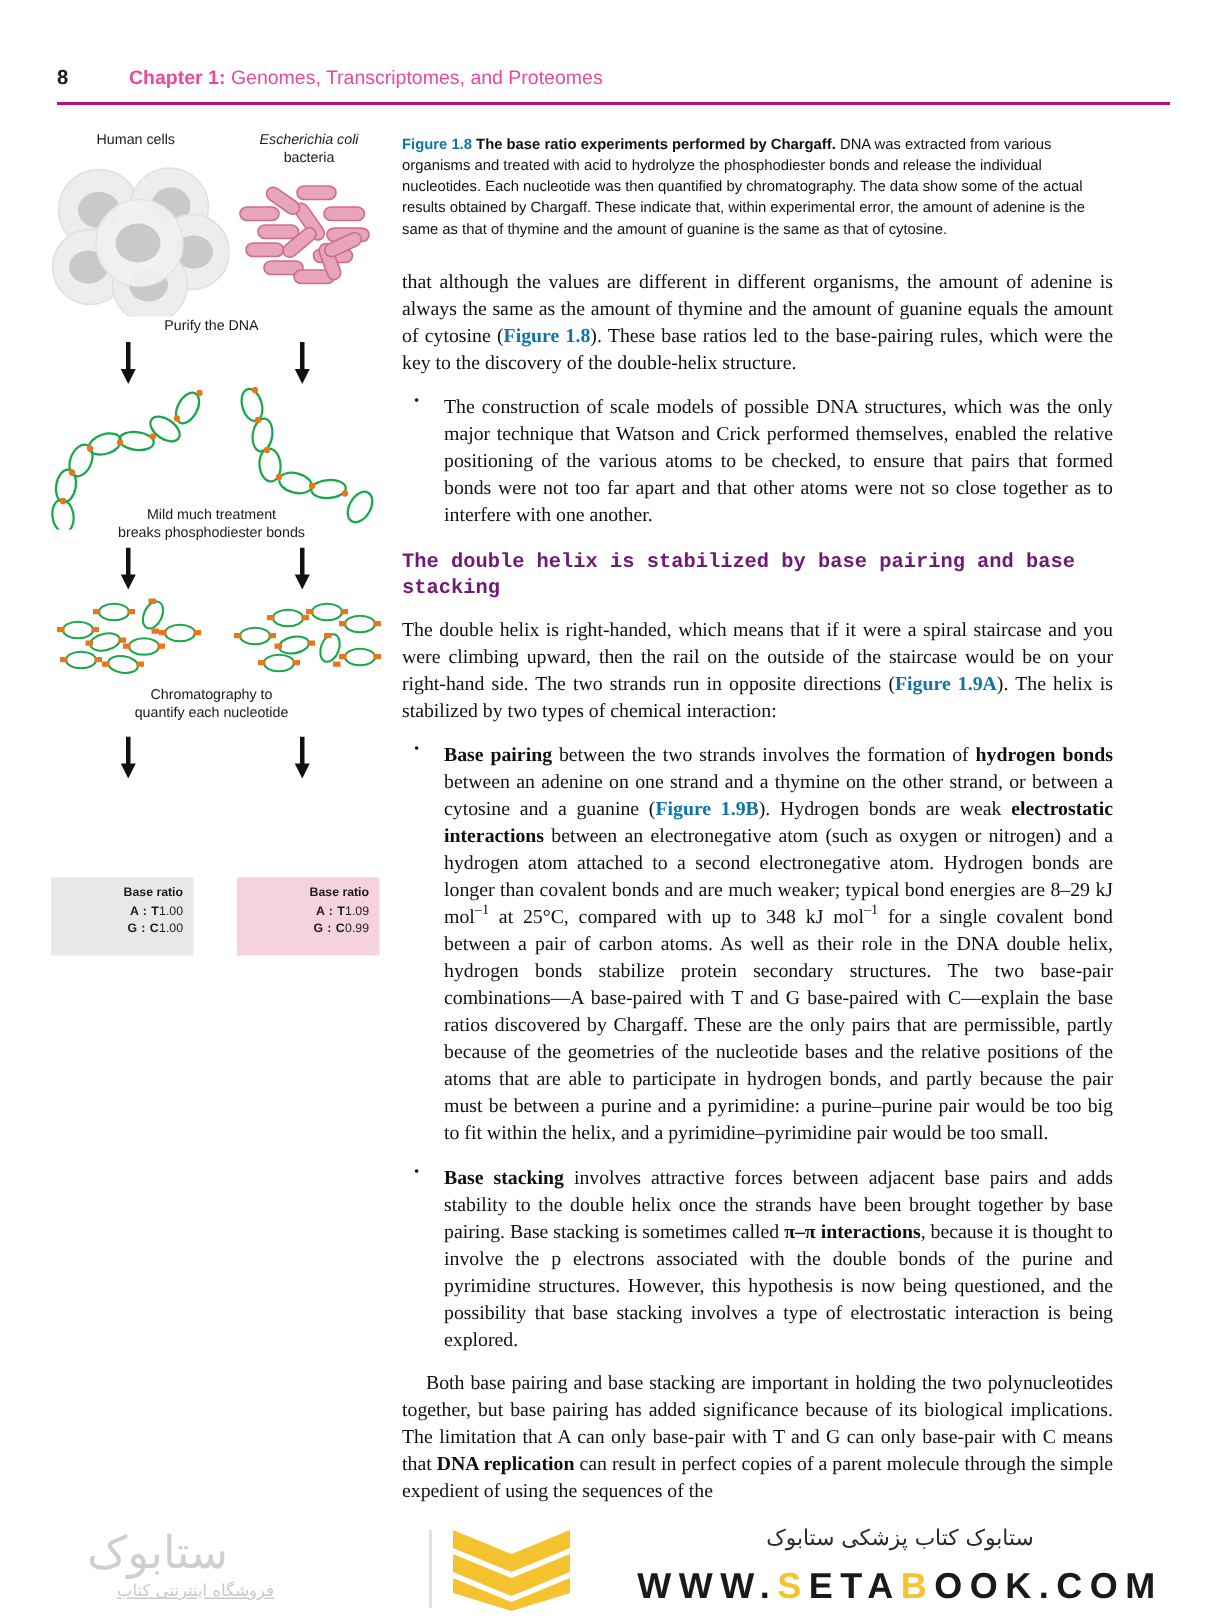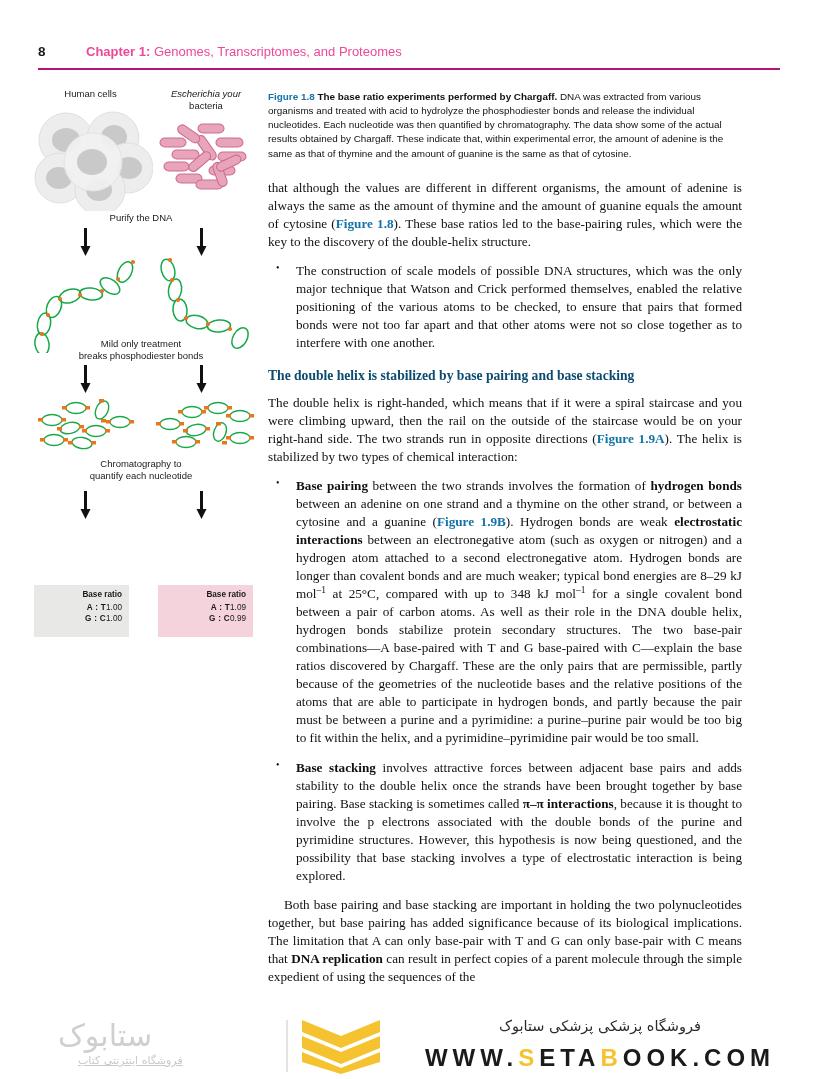--- a/index.html
+++ b/index.html
@@ -165,24 +165,24 @@
   ul.bullets > li::before {
     content: "\2022";
     position: absolute;
     left: 8px;
     top: -1px;
     font-size: 10px;
     color: #101010;
   }
 
   h2.section-head {
-    font-family: Liberation Serif, serif;
+    font-family: Liberation Mono, monospace;
     font-size: 13.6px;
     font-weight: bold;
-    color: #0c4a6e;
+    color: #701a75;
     margin: 16px 0 9px 0;
     line-height: 1.25;
   }
 
   
   #footer {
     position: absolute;
     left: 0;
     top: 1008px;
     width: 817px;
@@ -259,21 +259,21 @@
     <span id="folio">8</span>
     <span id="chapter-label"><span class="bold">Chapter 1:</span>&nbsp;<span>Genomes, Transcriptomes, and Proteomes</span></span>
   </div>
   <div id="header-rule"></div>
 </div>
 
 <div id="figure-column">
 
   <div class="fig-label" style="position:absolute; left:10px; top:0; width:105px;">Human cells</div>
   <div style="position:absolute; left:128px; top:0; width:100px;">
-    <div class="fig-label italic">Escherichia your</div>
+    <div class="fig-label italic">Escherichia coli</div>
     <div class="fig-label">bacteria</div>
   </div>
 
   <svg class="cell-cluster" style="left:0px; top:18px;" width="125" height="105" viewBox="0 0 125 105">
     <g>
       <circle cx="38" cy="34" r="27" fill="#ededed" stroke="#e0e0e0" stroke-width="1"></circle>
       <ellipse cx="38" cy="34" rx="14" ry="12" fill="#c9c9c9"></ellipse>
       <circle cx="85" cy="32" r="26" fill="#ededed" stroke="#e0e0e0" stroke-width="1"></circle>
       <ellipse cx="86" cy="31" rx="13" ry="12" fill="#c9c9c9"></ellipse>
       <circle cx="100" cy="62" r="25" fill="#ededed" stroke="#e0e0e0" stroke-width="1"></circle>
@@ -361,21 +361,21 @@
       <circle cx="20" cy="2" r="2.1"></circle>
       <circle cx="22" cy="22" r="2.1"></circle>
       <circle cx="28" cy="42" r="2.1"></circle>
       <circle cx="36" cy="60" r="2.1"></circle>
       <circle cx="58" cy="66" r="2.1"></circle>
       <circle cx="80" cy="71" r="2.1"></circle>
     </g>
   </svg>
 
   <div class="stage-caption" style="top:250px;">
-    <span>Mild only treatment</span><br>
+    <span>Mild much treatment</span><br>
     <span>breaks phosphodiester bonds</span>
   </div>
 
   <svg class="arrow-down" style="left:52px; top:277px;" width="11" height="28" viewBox="0 0 11 28">
     <line x1="5.5" y1="0" x2="5.5" y2="20" stroke="#111" stroke-width="3"></line>
     <polygon points="0.5,18 10.5,18 5.5,28" fill="#111"></polygon>
   </svg>
   <svg class="arrow-down" style="left:168px; top:277px;" width="11" height="28" viewBox="0 0 11 28">
     <line x1="5.5" y1="0" x2="5.5" y2="20" stroke="#111" stroke-width="3"></line>
     <polygon points="0.5,18 10.5,18 5.5,28" fill="#111"></polygon>
@@ -513,16 +513,16 @@
     <div id="logo-wordmark">ستابوک</div>
     <div id="logo-sub">فروشگاه اینترنتی کتاب</div>
     <div id="logo-divider"></div>
     <svg id="chevron-mark" width="86" height="56" viewBox="0 0 86 56">
       <polygon points="4,2 43,18 82,2 82,14 43,30 4,14" fill="#f5c230"></polygon>
       <polygon points="4,18 43,34 82,18 82,30 43,46 4,30" fill="#f5c230"></polygon>
       <polygon points="4,34 43,50 82,34 82,44 43,56 4,44" fill="#f5c230"></polygon>
     </svg>
   </div>
   <div id="footer-right">
-    <div id="fa-tagline">فروشگاه پزشکی پزشکی ستابوک</div>
+    <div id="fa-tagline">ستابوک کتاب پزشکی ستابوک</div>
     <div id="site-url"><span>WWW.</span><span class="hl">S</span><span>ETA</span><span class="hl">B</span><span>OOK.COM</span></div>
   </div>
 </div>
 
 </body></html>

